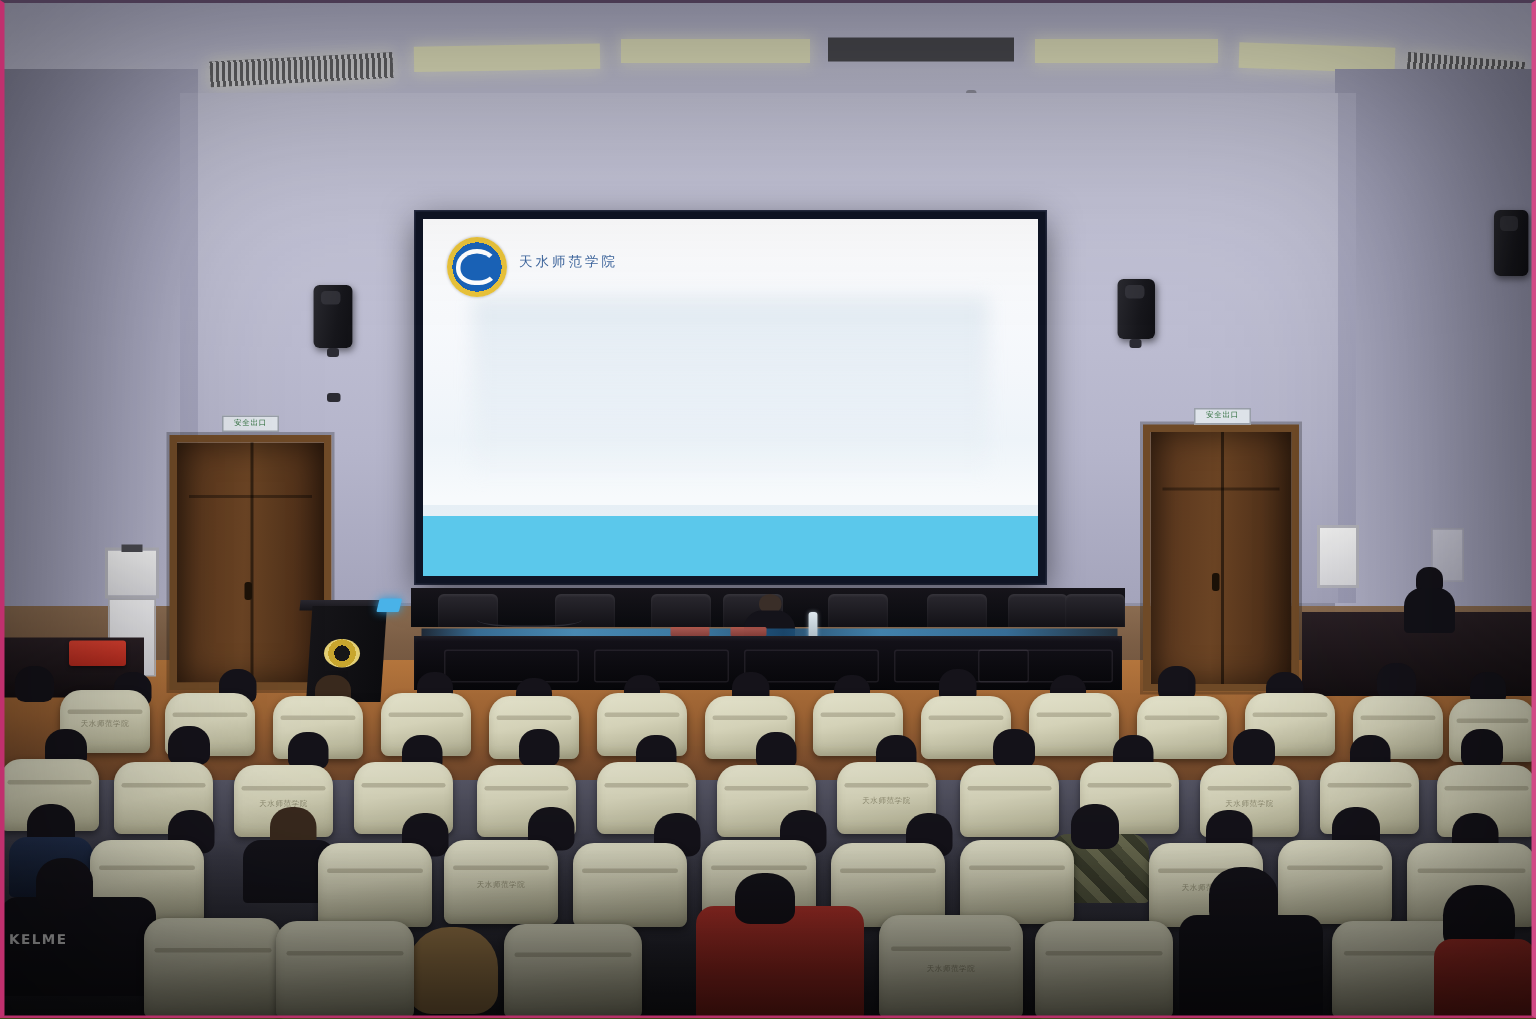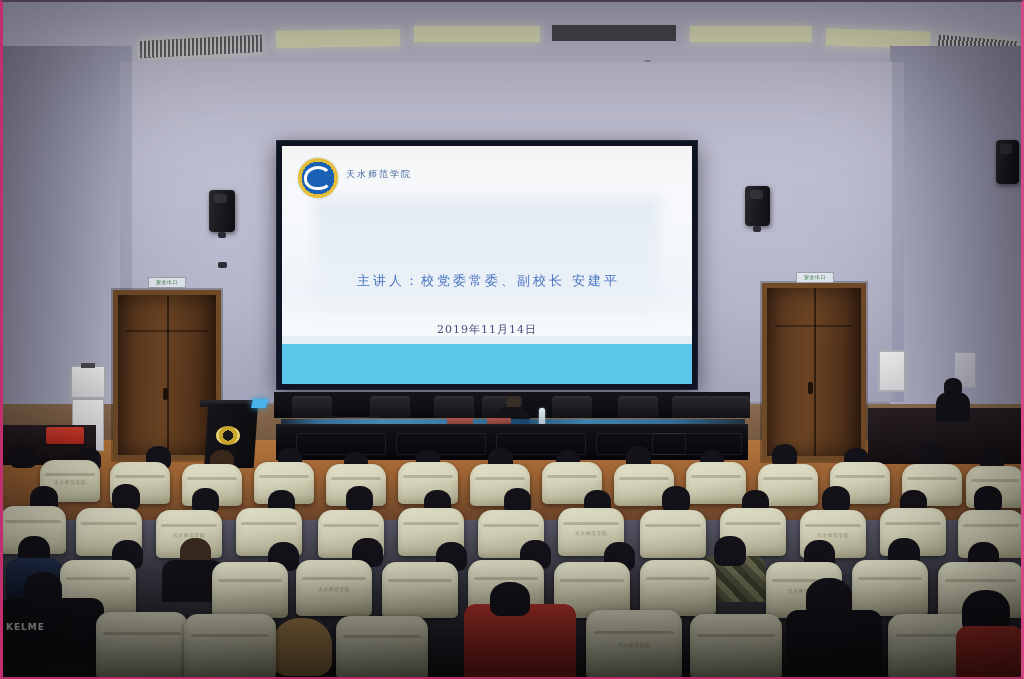--- a/index.html
+++ b/index.html
@@ -383,22 +383,20 @@
     <div class="front-wall-panelR"></div>
 
     <div class="dado"></div>
     <div class="floor"></div>
 
     <div class="screen-frame">
       <div class="slide">
         <div class="slide-ghost"></div>
         <div class="slide-logo"></div>
         <div class="slide-logo-text">天水师范学院</div>
-        <div class="slide-subtitle">主讲人：校党委常委、副校长  安建平</div>
-        <div class="slide-date">2019年11月14日</div>
         <div class="slide-band"></div>
       </div>
     </div>
 
     <div class="wall-speaker" style="left:209px; top:190px; width:26px; height:42px;"></div>
     <div class="speaker-mount" style="left:218px; top:232px; width:8px; height:6px;"></div>
     <div class="speaker-mount" style="left:218px; top:262px; width:9px; height:6px;"></div>
 
     <div class="wall-speaker" style="left:745px; top:186px; width:25px; height:40px;"></div>
     <div class="speaker-mount" style="left:753px; top:226px; width:8px; height:6px;"></div>

